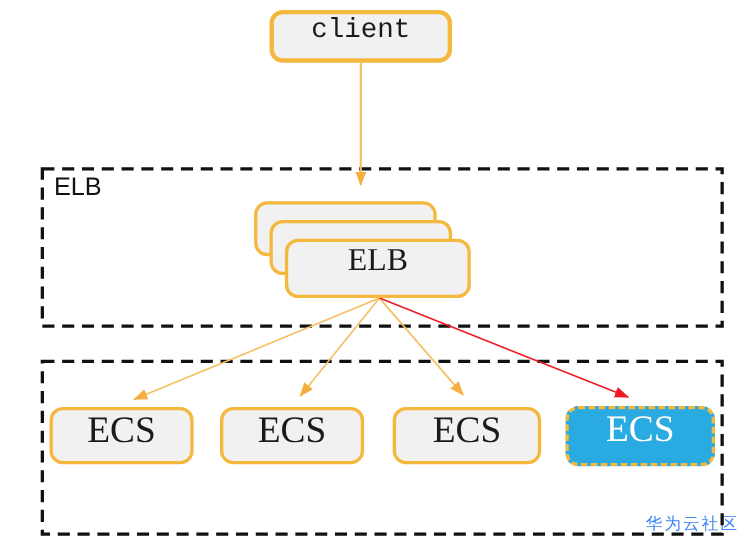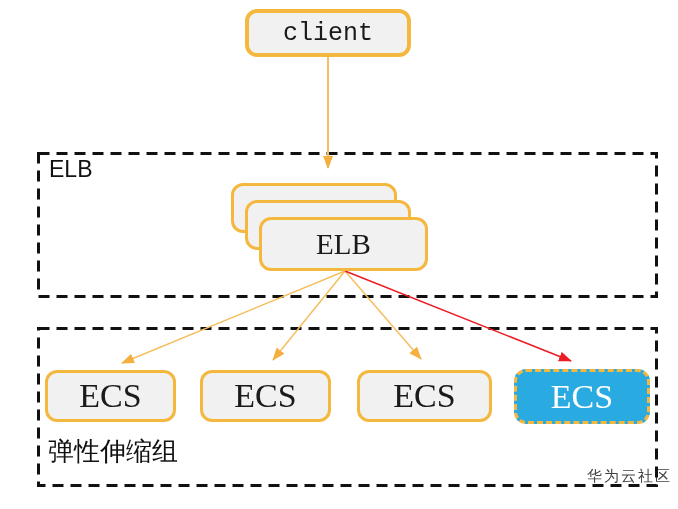--- a/index.html
+++ b/index.html
@@ -12,21 +12,21 @@
   }
   .stage svg.connectors{
     position:absolute;left:0;top:0;z-index:1;
   }
   .node{
     position:absolute;z-index:2;
     box-sizing:border-box;
     background:#f1f1f1;
     border:3px solid #f4b83f;
     border-radius:12px;
-    display:flex;align-items:center;justify-content:center;
+    display:flex;align-items:flex-start;justify-content:center;
     color:#1a1a1a;
   }
   .client-node{
     left:245px;top:9px;width:166px;height:48px;
     border-width:4px;
     font-family:"Liberation Mono", monospace;
     font-size:25px;
   }
   .stack-layer{width:166px;height:50px;}
   .layer-1{left:231px;top:183px;}
@@ -56,21 +56,21 @@
   .asg-label{
     left:48px;top:434px;
     font-family:"DejaVu Serif", serif;
     font-size:26px;
   }
   .watermark{
     position:absolute;z-index:0;
     left:548px;top:467px;width:124px;
     font-family:"DejaVu Sans", sans-serif;
     font-size:15px;letter-spacing:2px;
-    color:#404040;
+    color:#3b82f6;
     text-align:right;
   }
 </style>
 </head>
 <body>
 
 <div class="stage">
 
   <div class="watermark">华为云社区</div>
 
@@ -117,15 +117,14 @@
   <div class="node ecs-node ecs-2">
     <span>ECS</span>
   </div>
   <div class="node ecs-node ecs-3">
     <span>ECS</span>
   </div>
   <div class="node ecs-node ecs-4">
     <span>ECS</span>
   </div>
 
-  <div class="container-label asg-label">弹性伸缩组</div>
 
 </div>
 
 </body></html>

